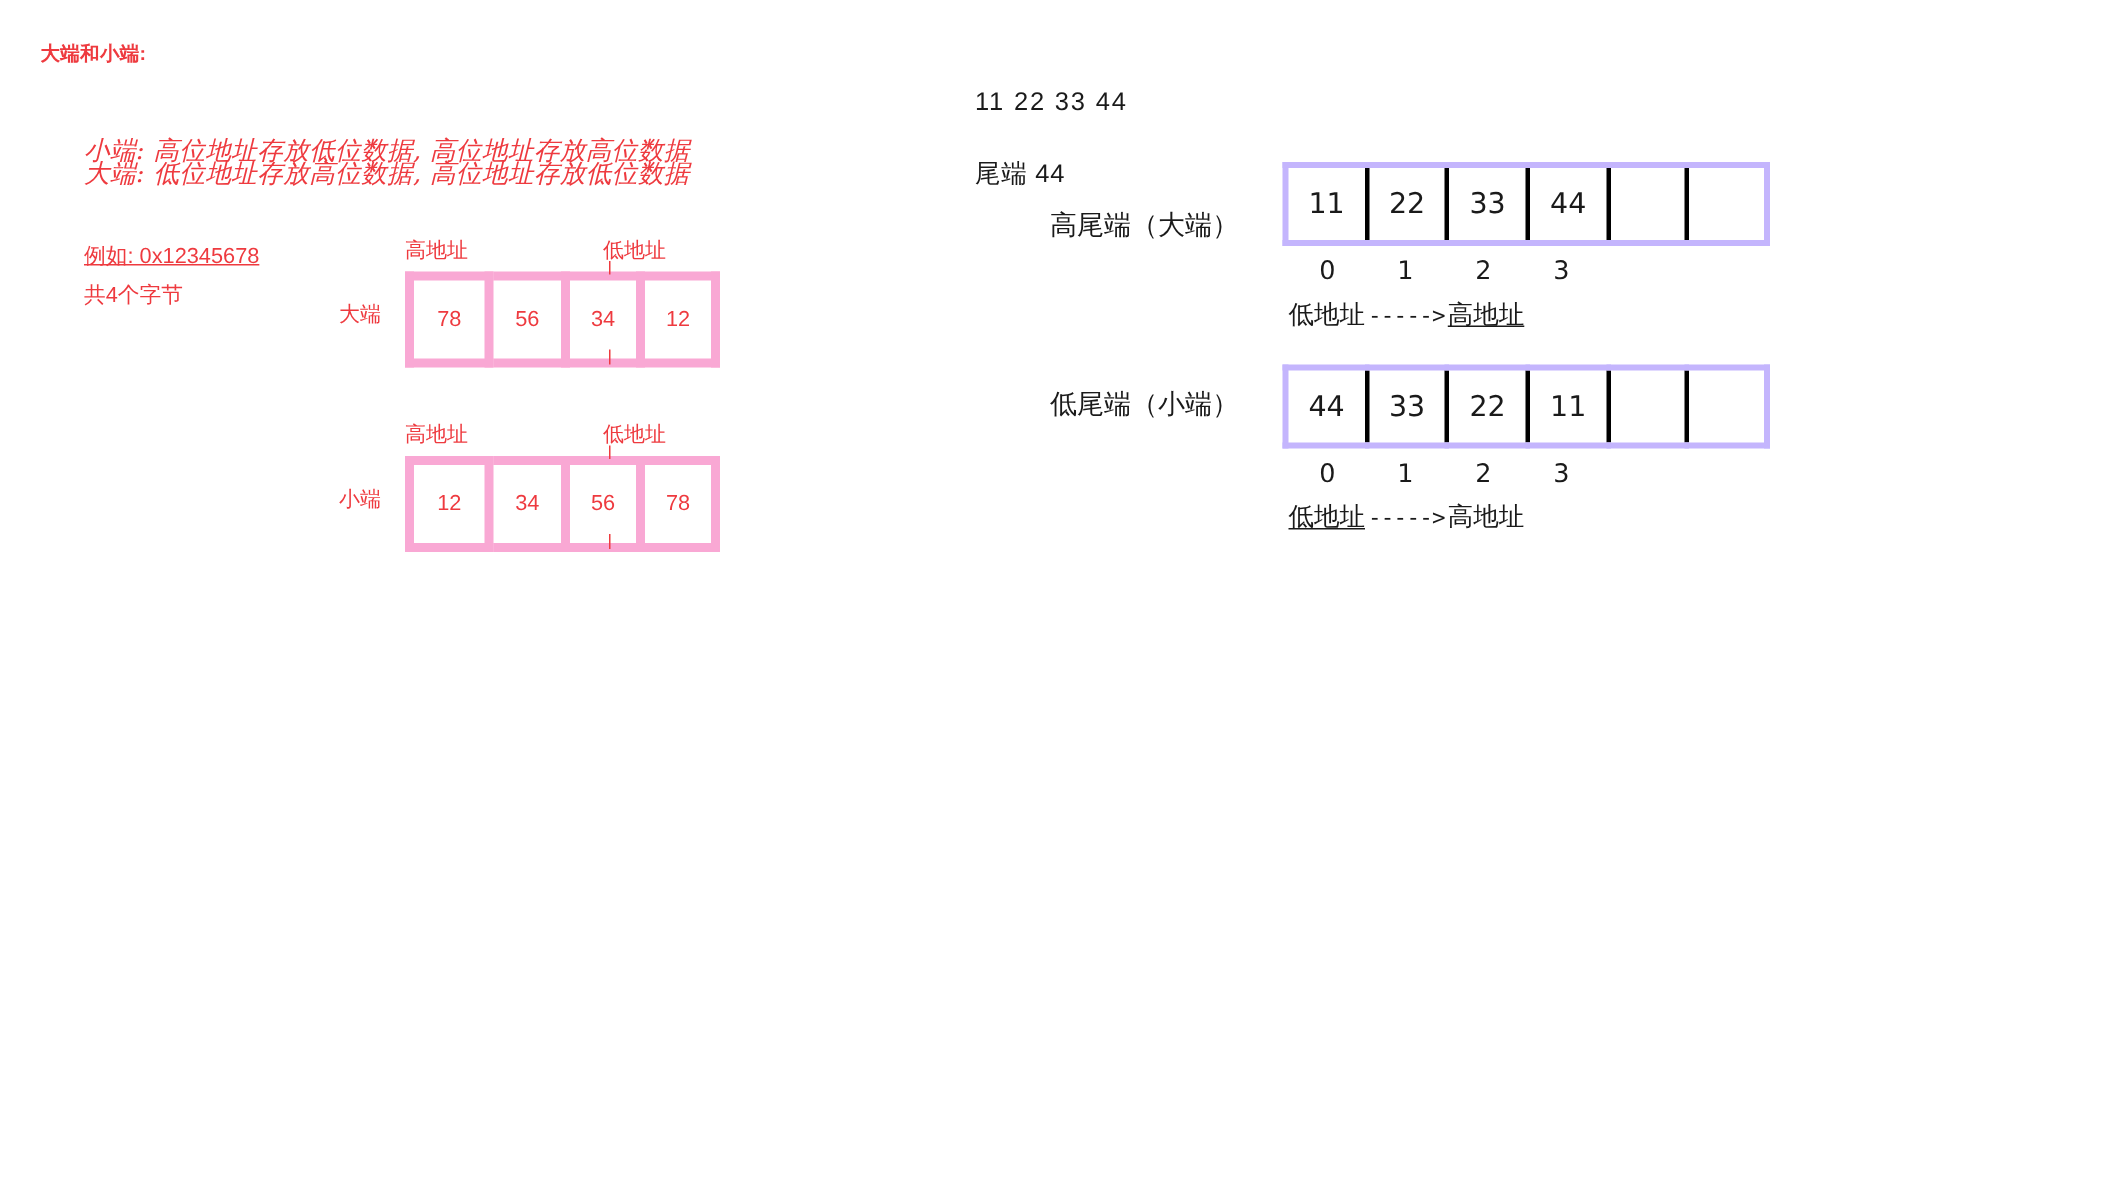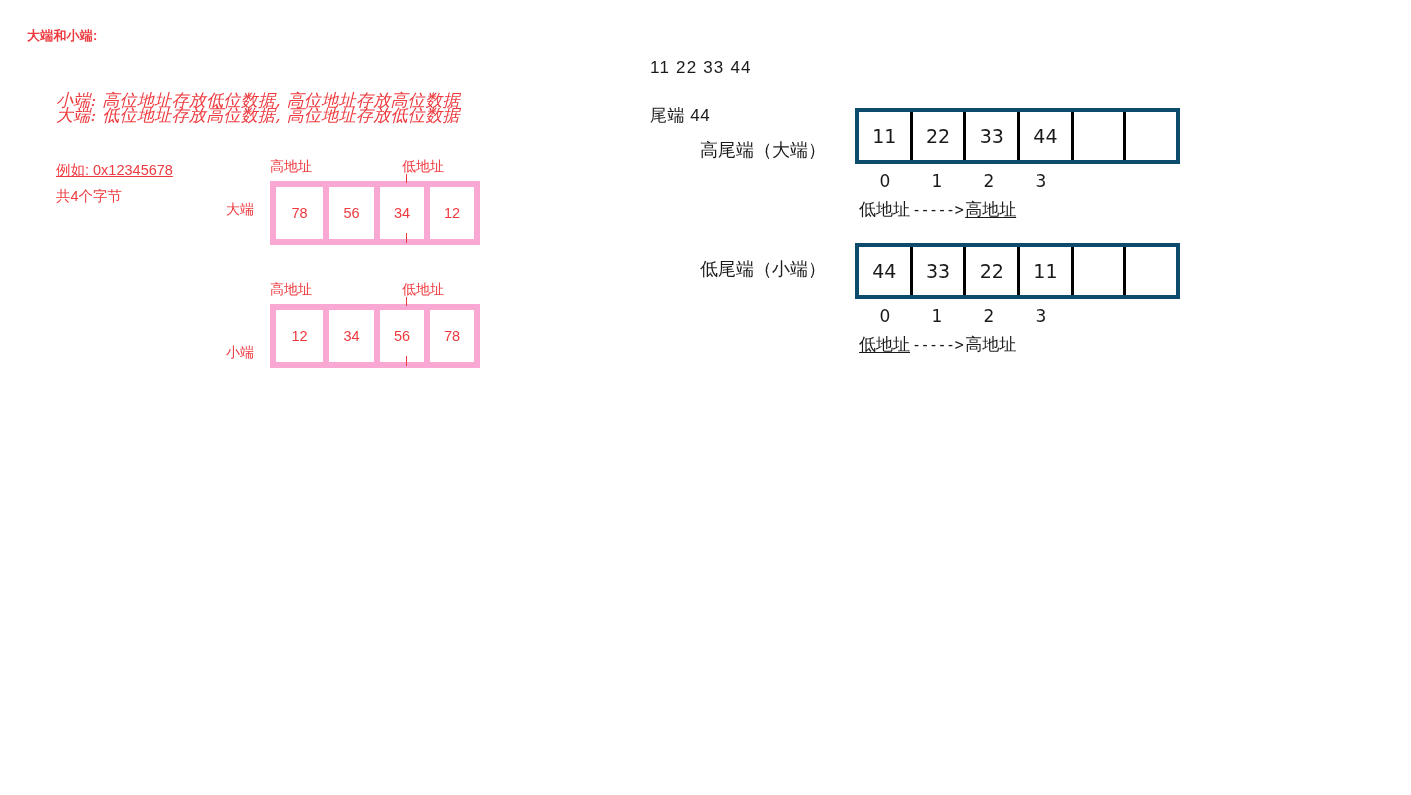--- a/index.html
+++ b/index.html
@@ -82,21 +82,21 @@
 
   .blk-row-label {
     font-size: 18px;
     white-space: nowrap;
     color: #1a1a1a;
   }
 
   .blk-table {
     border-collapse: collapse;
     table-layout: fixed;
-    border: 4px solid #0c4a6e;
+    border: 4px solid #c4b5fd;
   }
   .blk-table td {
     width: 52px;
     height: 48px;
     border: 3px solid #000000;
     text-align: center;
     vertical-align: middle;
     font-size: 19px;
     color: #1a1a1a;
     padding: 0;
@@ -159,21 +159,21 @@
       </table>
     <div class="overshoot" style="left:180px; top:16px; height:9px;"></div>
     <div class="overshoot" style="left:180px; top:75px; height:10px;"></div>
   </div>
 </div>
 
 <div class="abs" style="left:226px; top:281px;">
   <div style="position:relative; width:225px; height:80px;">
     <div class="abs red red-axis-label" style="left:44px; top:0px;">高地址</div>
     <div class="abs red red-axis-label" style="left:176px; top:0px;">低地址</div>
-    <div class="abs red red-row-label" style="left:0px; top:43px;margin-top:20px;">小端</div>
+    <div class="abs red red-row-label" style="left:0px; top:43px;">小端</div>
     <table class="abs red-table" style="left:44px; top:23px; width:180px;">
       <tbody>
           <tr>
         <td style="width:47px;">12</td>
         <td style="width:45px;">34</td>
         <td style="width:44px;">56</td>
         <td style="width:44px;">78</td>
       </tr>
     </tbody>
       </table>

